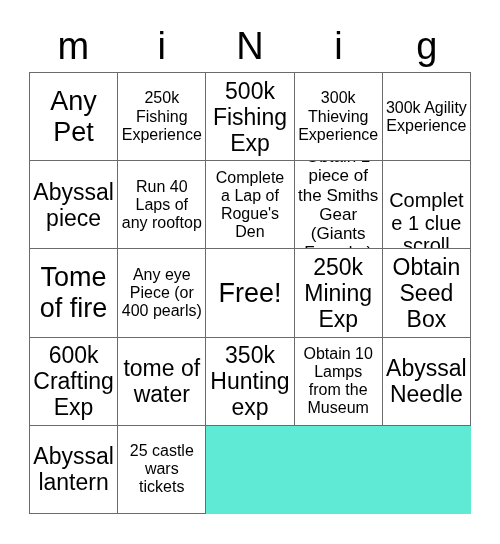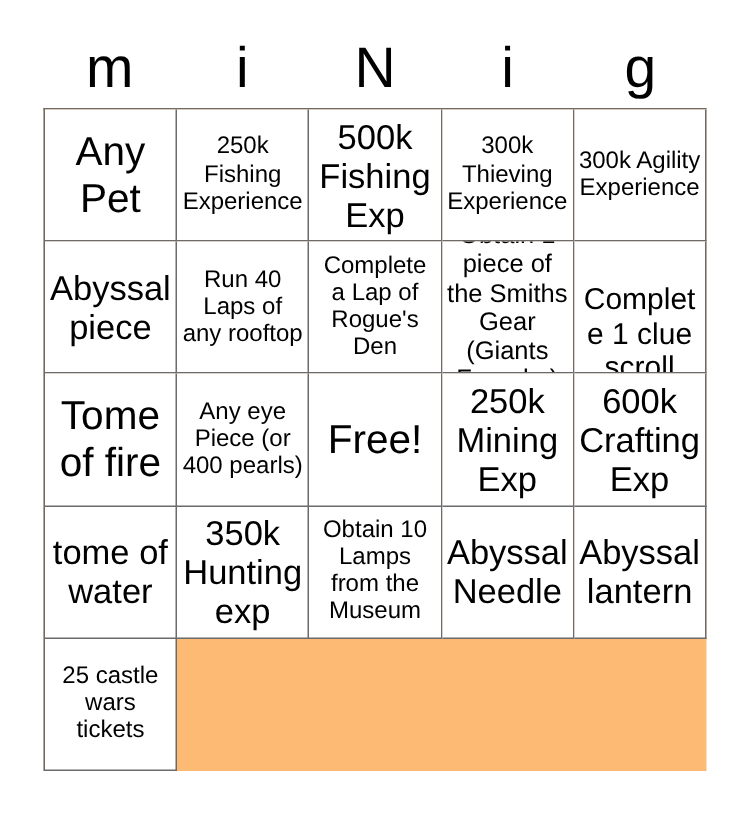--- a/index.html
+++ b/index.html
@@ -49,21 +49,21 @@
     left: 29px;
     top: 72px;
     width: 442px;
     height: 442px;
     display: grid;
     grid-template-columns: repeat(5, 1fr);
     grid-template-rows: repeat(5, 1fr);
     border-top: 1px solid #6b6b6b;
     border-left: 1px solid #6b6b6b;
     box-sizing: border-box;
-    background: #fdba74;
+    background: #5eead4;
   }
   .cell {
     border-right: 1px solid #6b6b6b;
     border-bottom: 1px solid #6b6b6b;
     box-sizing: border-box;
     display: flex;
     align-items: center;
     justify-content: center;
     text-align: center;
     padding: 2px 3px;
@@ -135,20 +135,23 @@
       <div class="cell s-md">
         <span class="txt">Any eye Piece (or 400 pearls)</span>
       </div>
       <div class="cell s-xxl">
         <span class="txt">Free!</span>
       </div>
       <div class="cell s-xl">
         <span class="txt">250k Mining Exp</span>
       </div>
       <div class="cell s-xl">
+        <span class="txt">Obtain Seed Box</span>
+      </div>
+      <div class="cell s-xl">
         <span class="txt">600k Crafting Exp</span>
       </div>
       <div class="cell s-xl">
         <span class="txt">tome of water</span>
       </div>
       <div class="cell s-xl">
         <span class="txt">350k Hunting exp</span>
       </div>
       <div class="cell s-md">
         <span class="txt">Obtain 10 Lamps from the Museum</span>

